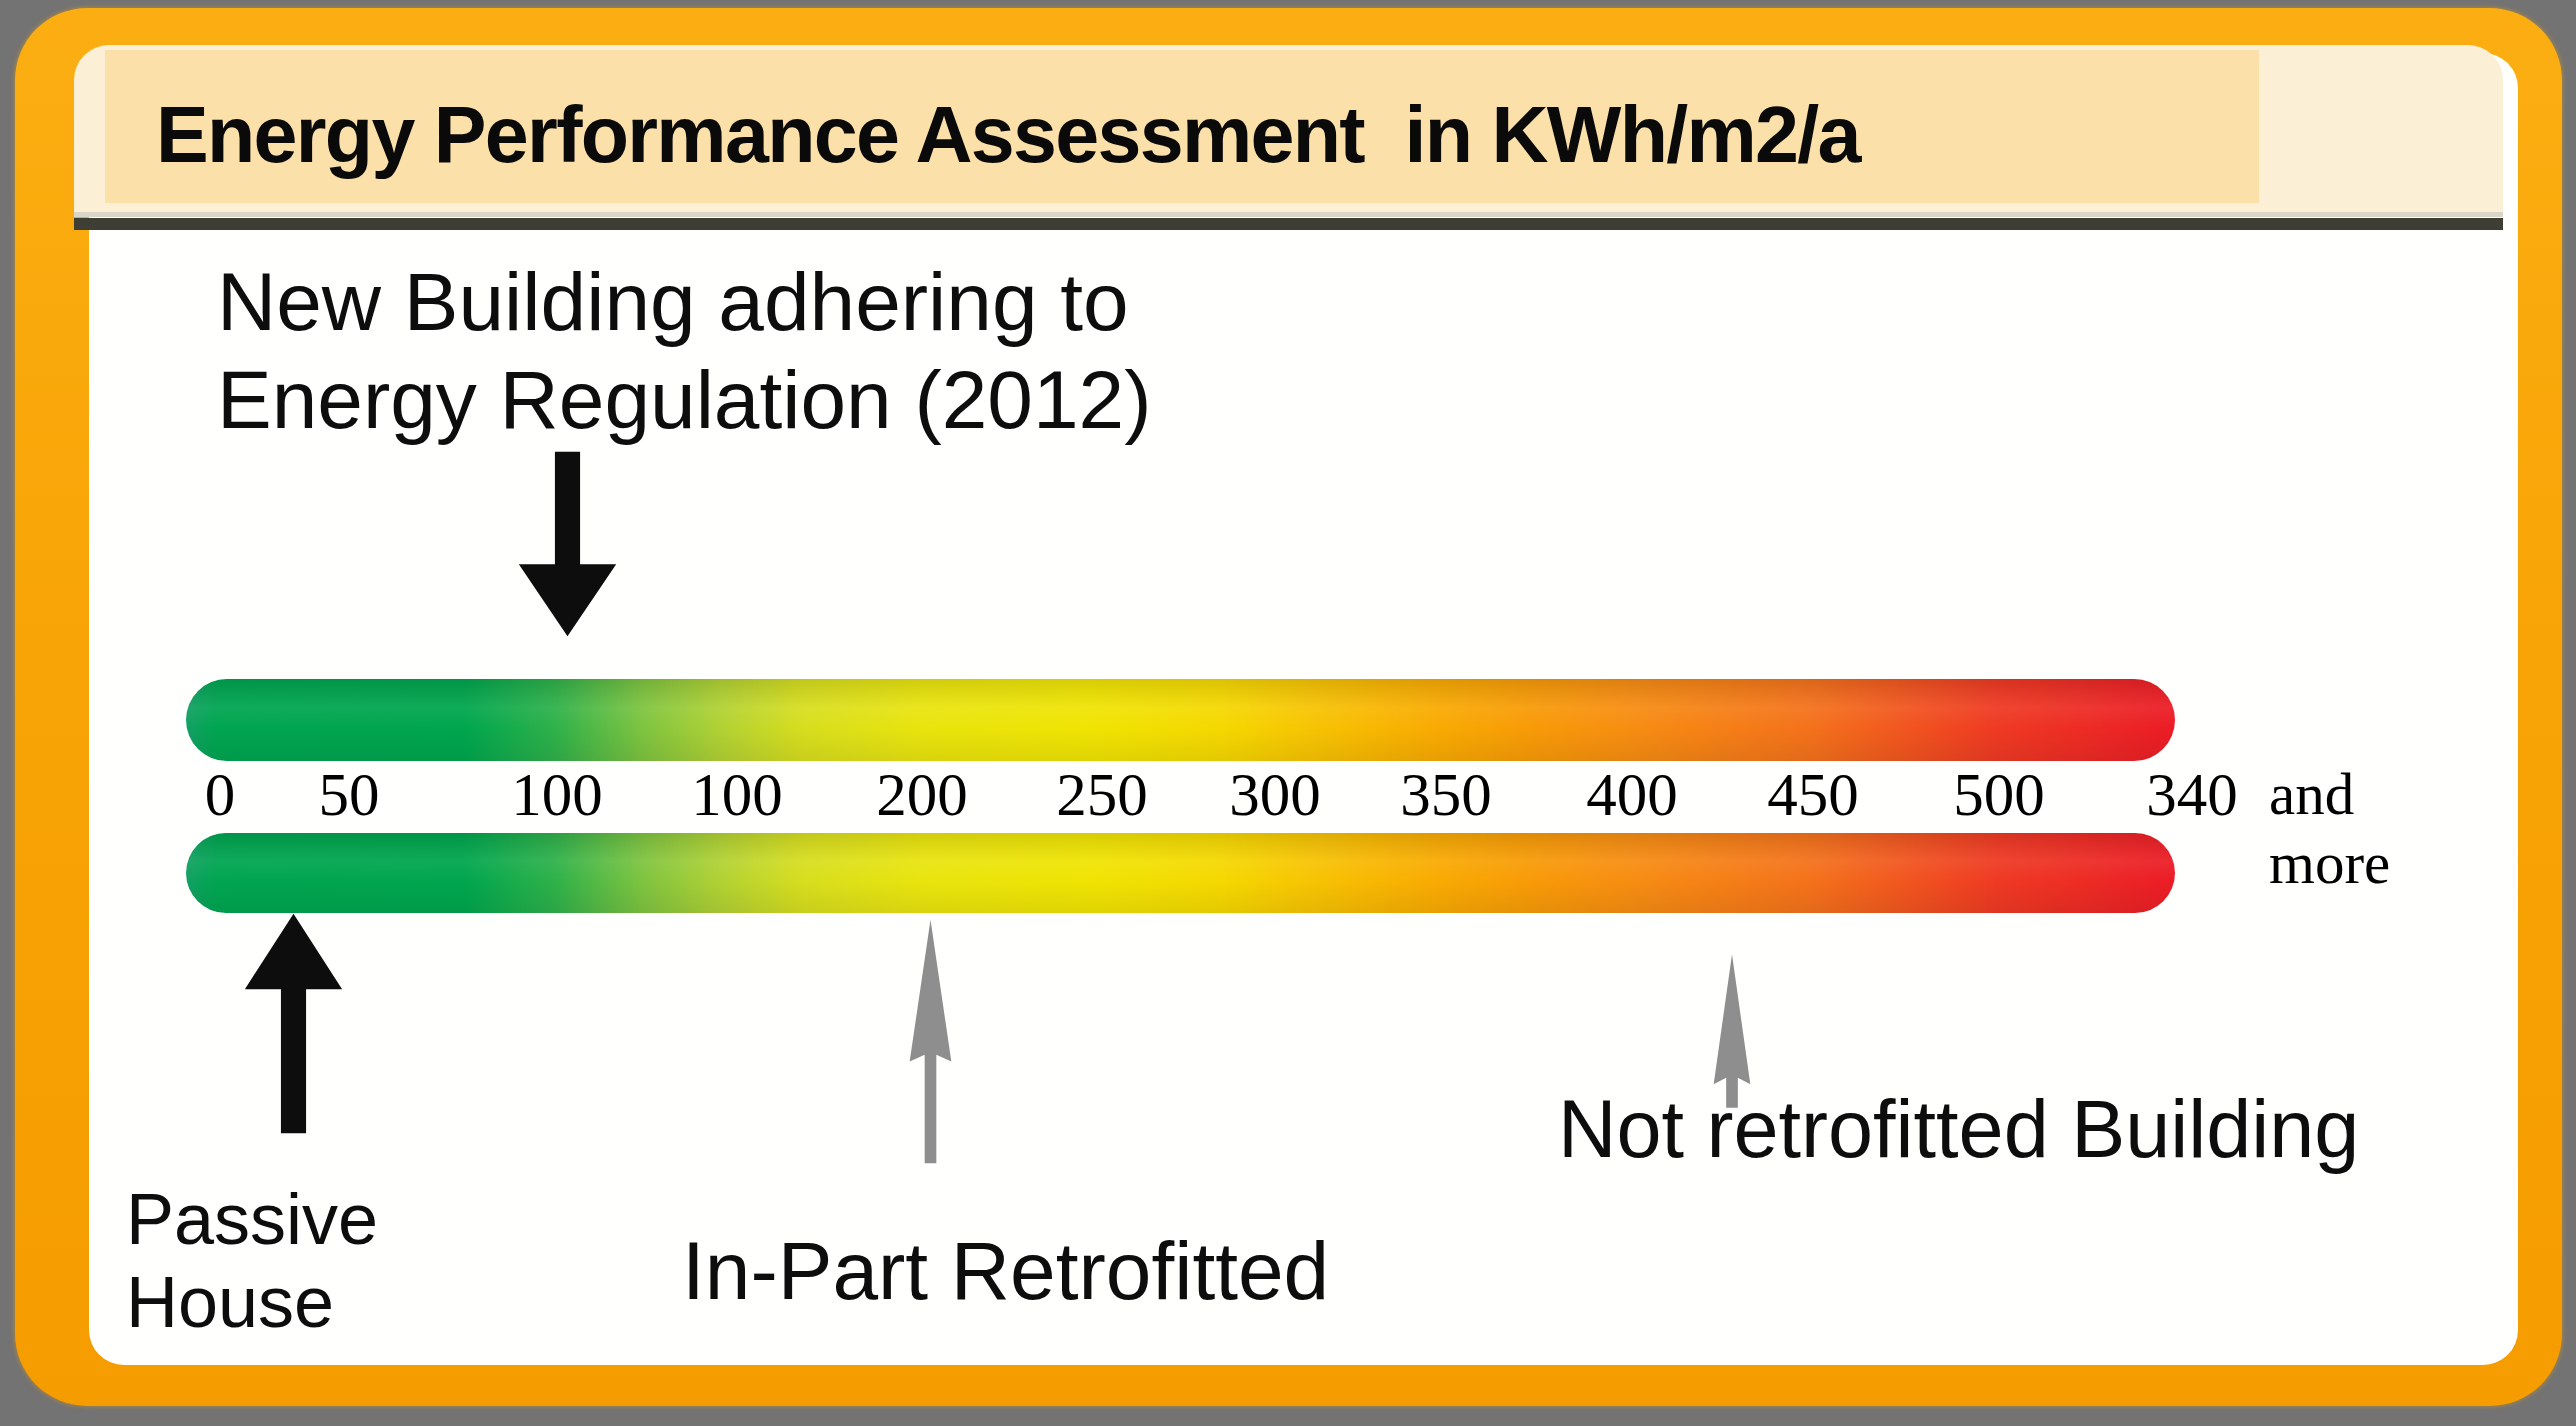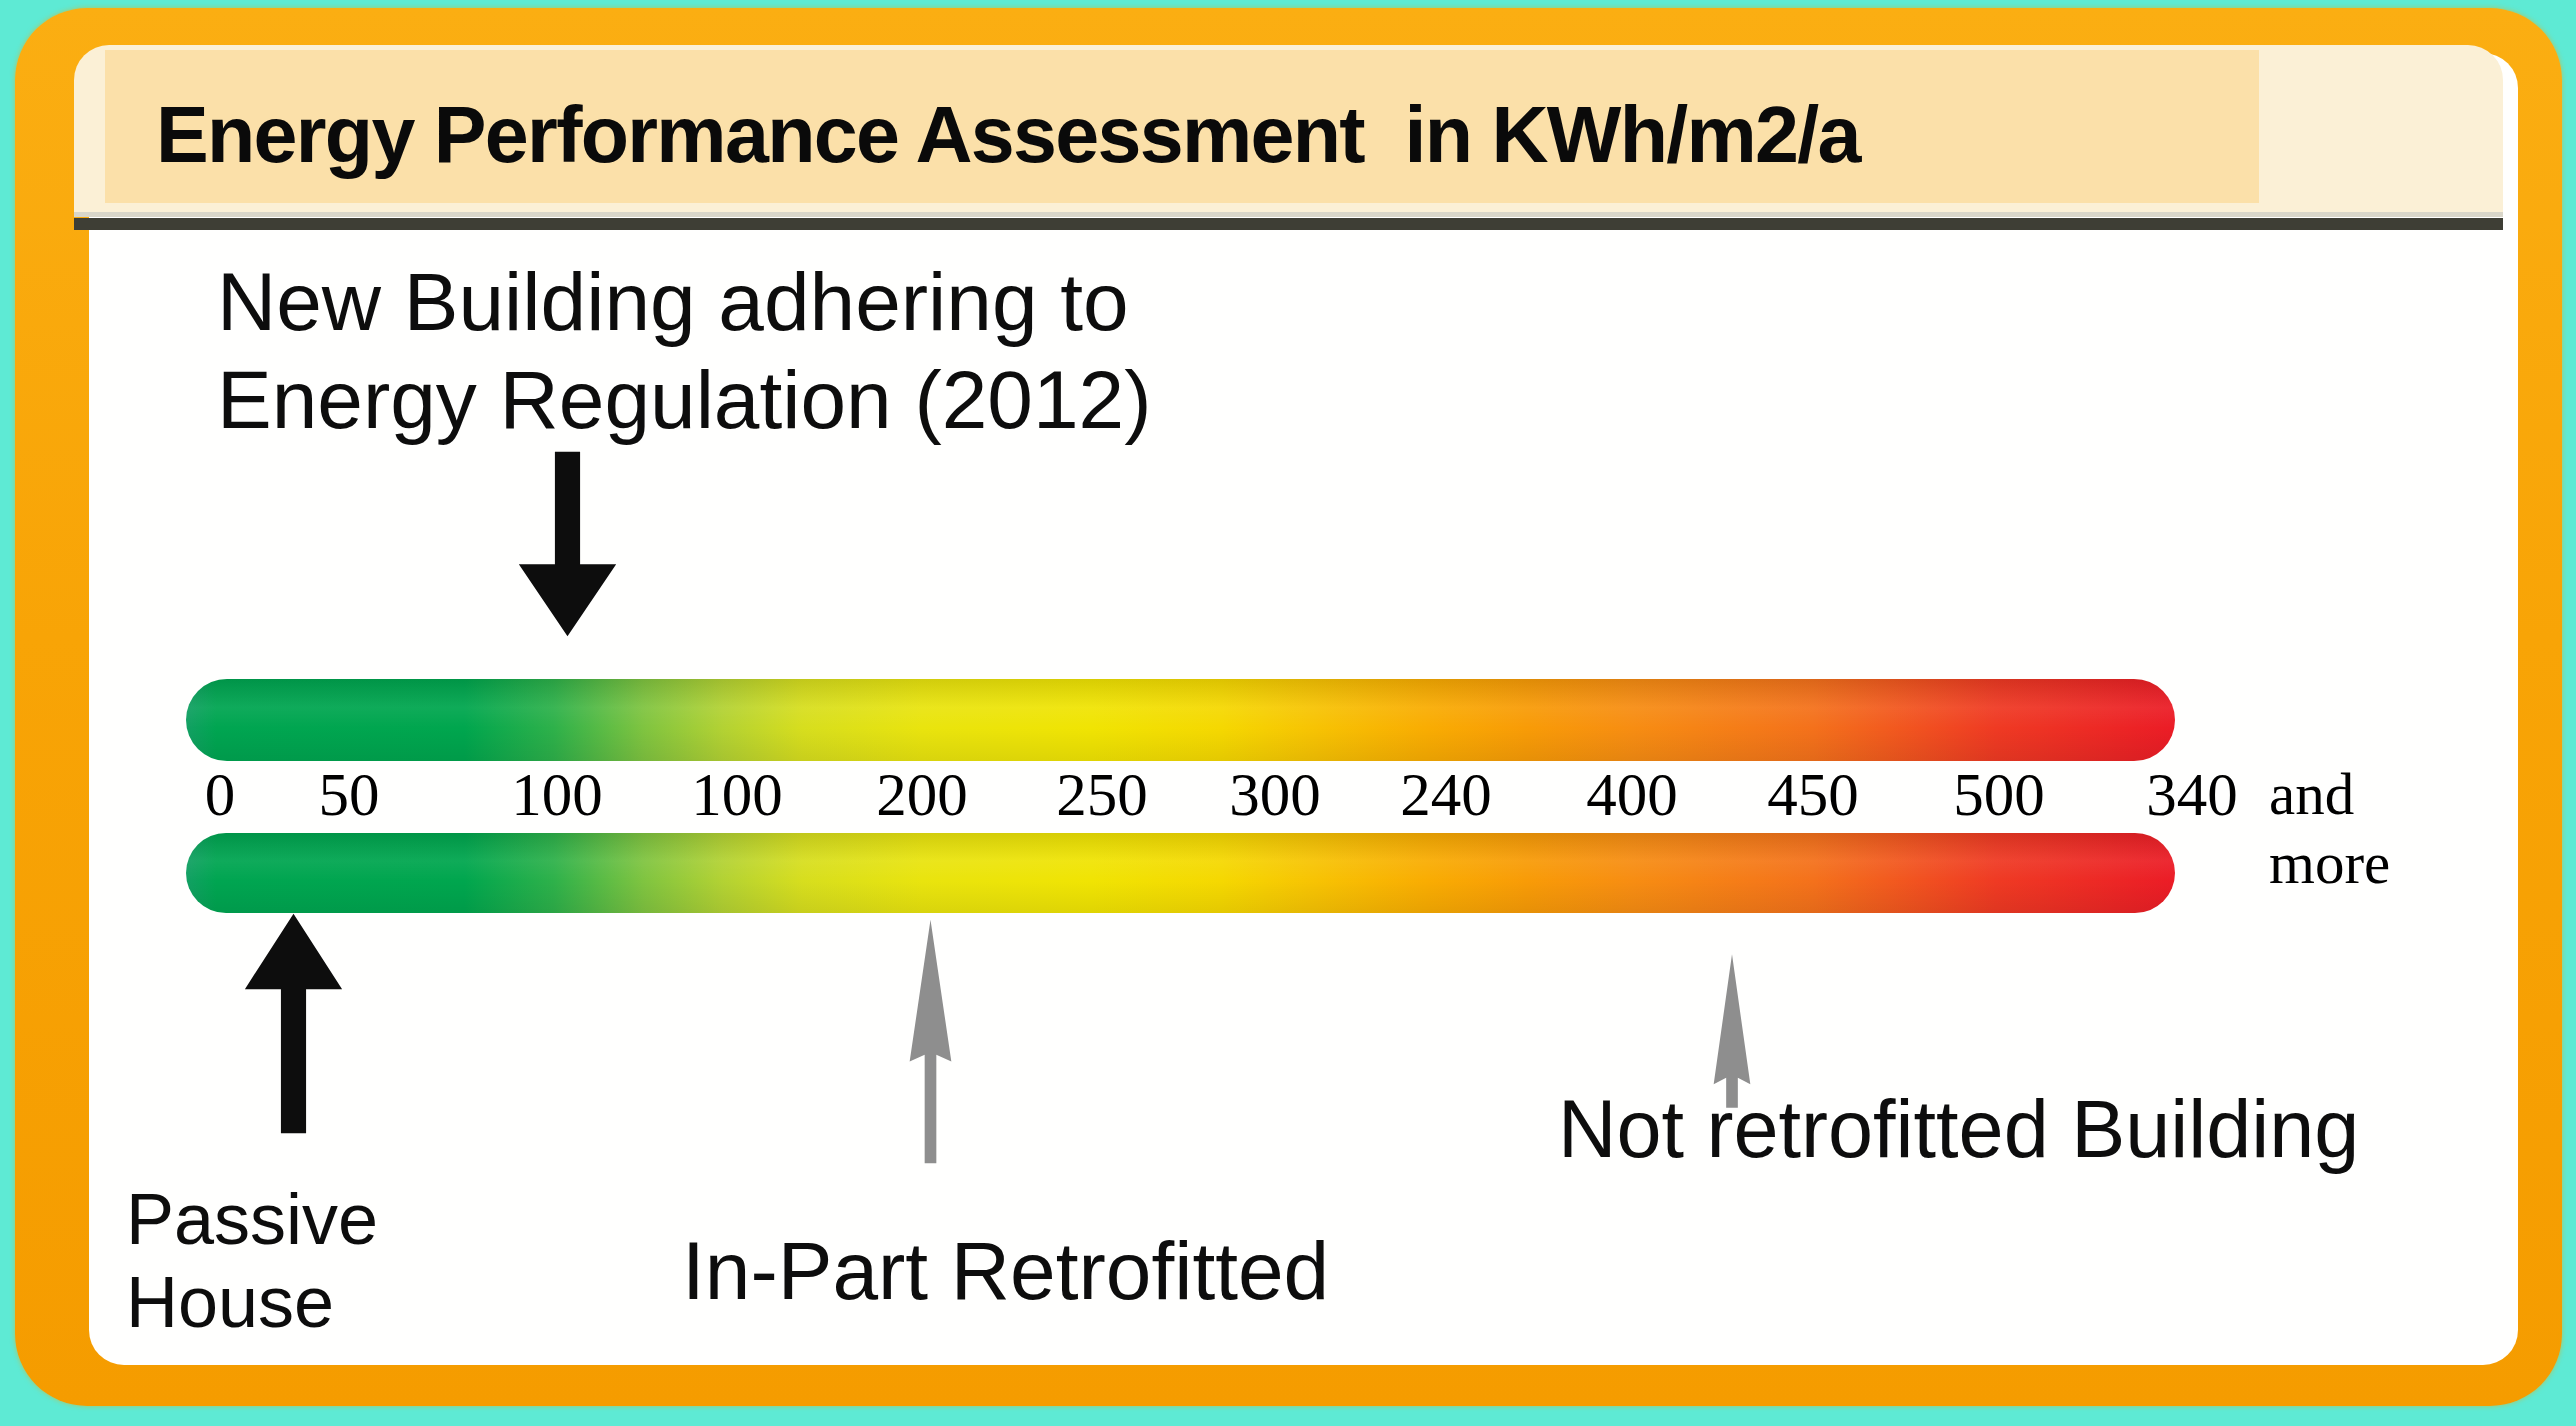--- a/index.html
+++ b/index.html
@@ -1,16 +1,16 @@
 <!DOCTYPE html>
 <html style="font-size:13.4px"><head>
 <meta charset="utf-8">
 <style>
   html,body{margin:0;padding:0;background:#ffffff;}
-  #stage{position:relative;width:2576px;height:1426px;background:#5eead4;overflow:hidden;
+  #stage{position:relative;width:2576px;height:1426px;background:#737373;overflow:hidden;
          font-family:"Liberation Sans",sans-serif;}
   
   .frame{position:absolute;left:15px;top:8.4px;width:2547px;height:1398px;border-radius:72px;
          background:linear-gradient(180deg,#FBAE12 0%,#F8A406 45%,#F59C00 100%);
          box-shadow:0 0 5px rgba(246,166,0,.55);}
   .panel{position:absolute;left:74px;top:45px;width:2429px;height:1312px;border-radius:35px;
          background:#FFFFFE;}
   
   .header-underlay{position:absolute;left:74px;top:45px;width:2429px;height:169px;
          border-radius:35px 35px 0 0;}
@@ -61,21 +61,21 @@
     <div class="shade"></div>
   </div>
   <div class="tick-row">
       <span class="tick" style="left: 220px;">0</span>
       <span class="tick" style="left: 349px;">50</span>
       <span class="tick" style="left: 557px;">100</span>
       <span class="tick" style="left: 737px;">100</span>
       <span class="tick" style="left: 922px;">200</span>
       <span class="tick" style="left: 1102px;">250</span>
       <span class="tick" style="left: 1275px;">300</span>
-      <span class="tick" style="left: 1446px;">240</span>
+      <span class="tick" style="left: 1446px;">350</span>
       <span class="tick" style="left: 1632px;">400</span>
       <span class="tick" style="left: 1813px;">450</span>
       <span class="tick" style="left: 1999px;">500</span>
       <span class="tick" style="left: 2192px;">340</span>
       <span class="tick tick-left" style="left: 2269px;">and more</span>
     </div>
 
   <div class="note note-newb">New Building adhering to
 Energy Regulation (2012)</div>
   <svg class="arrow" style="left:517px;top:450px" width="101" height="188" viewBox="0 0 120 224">

